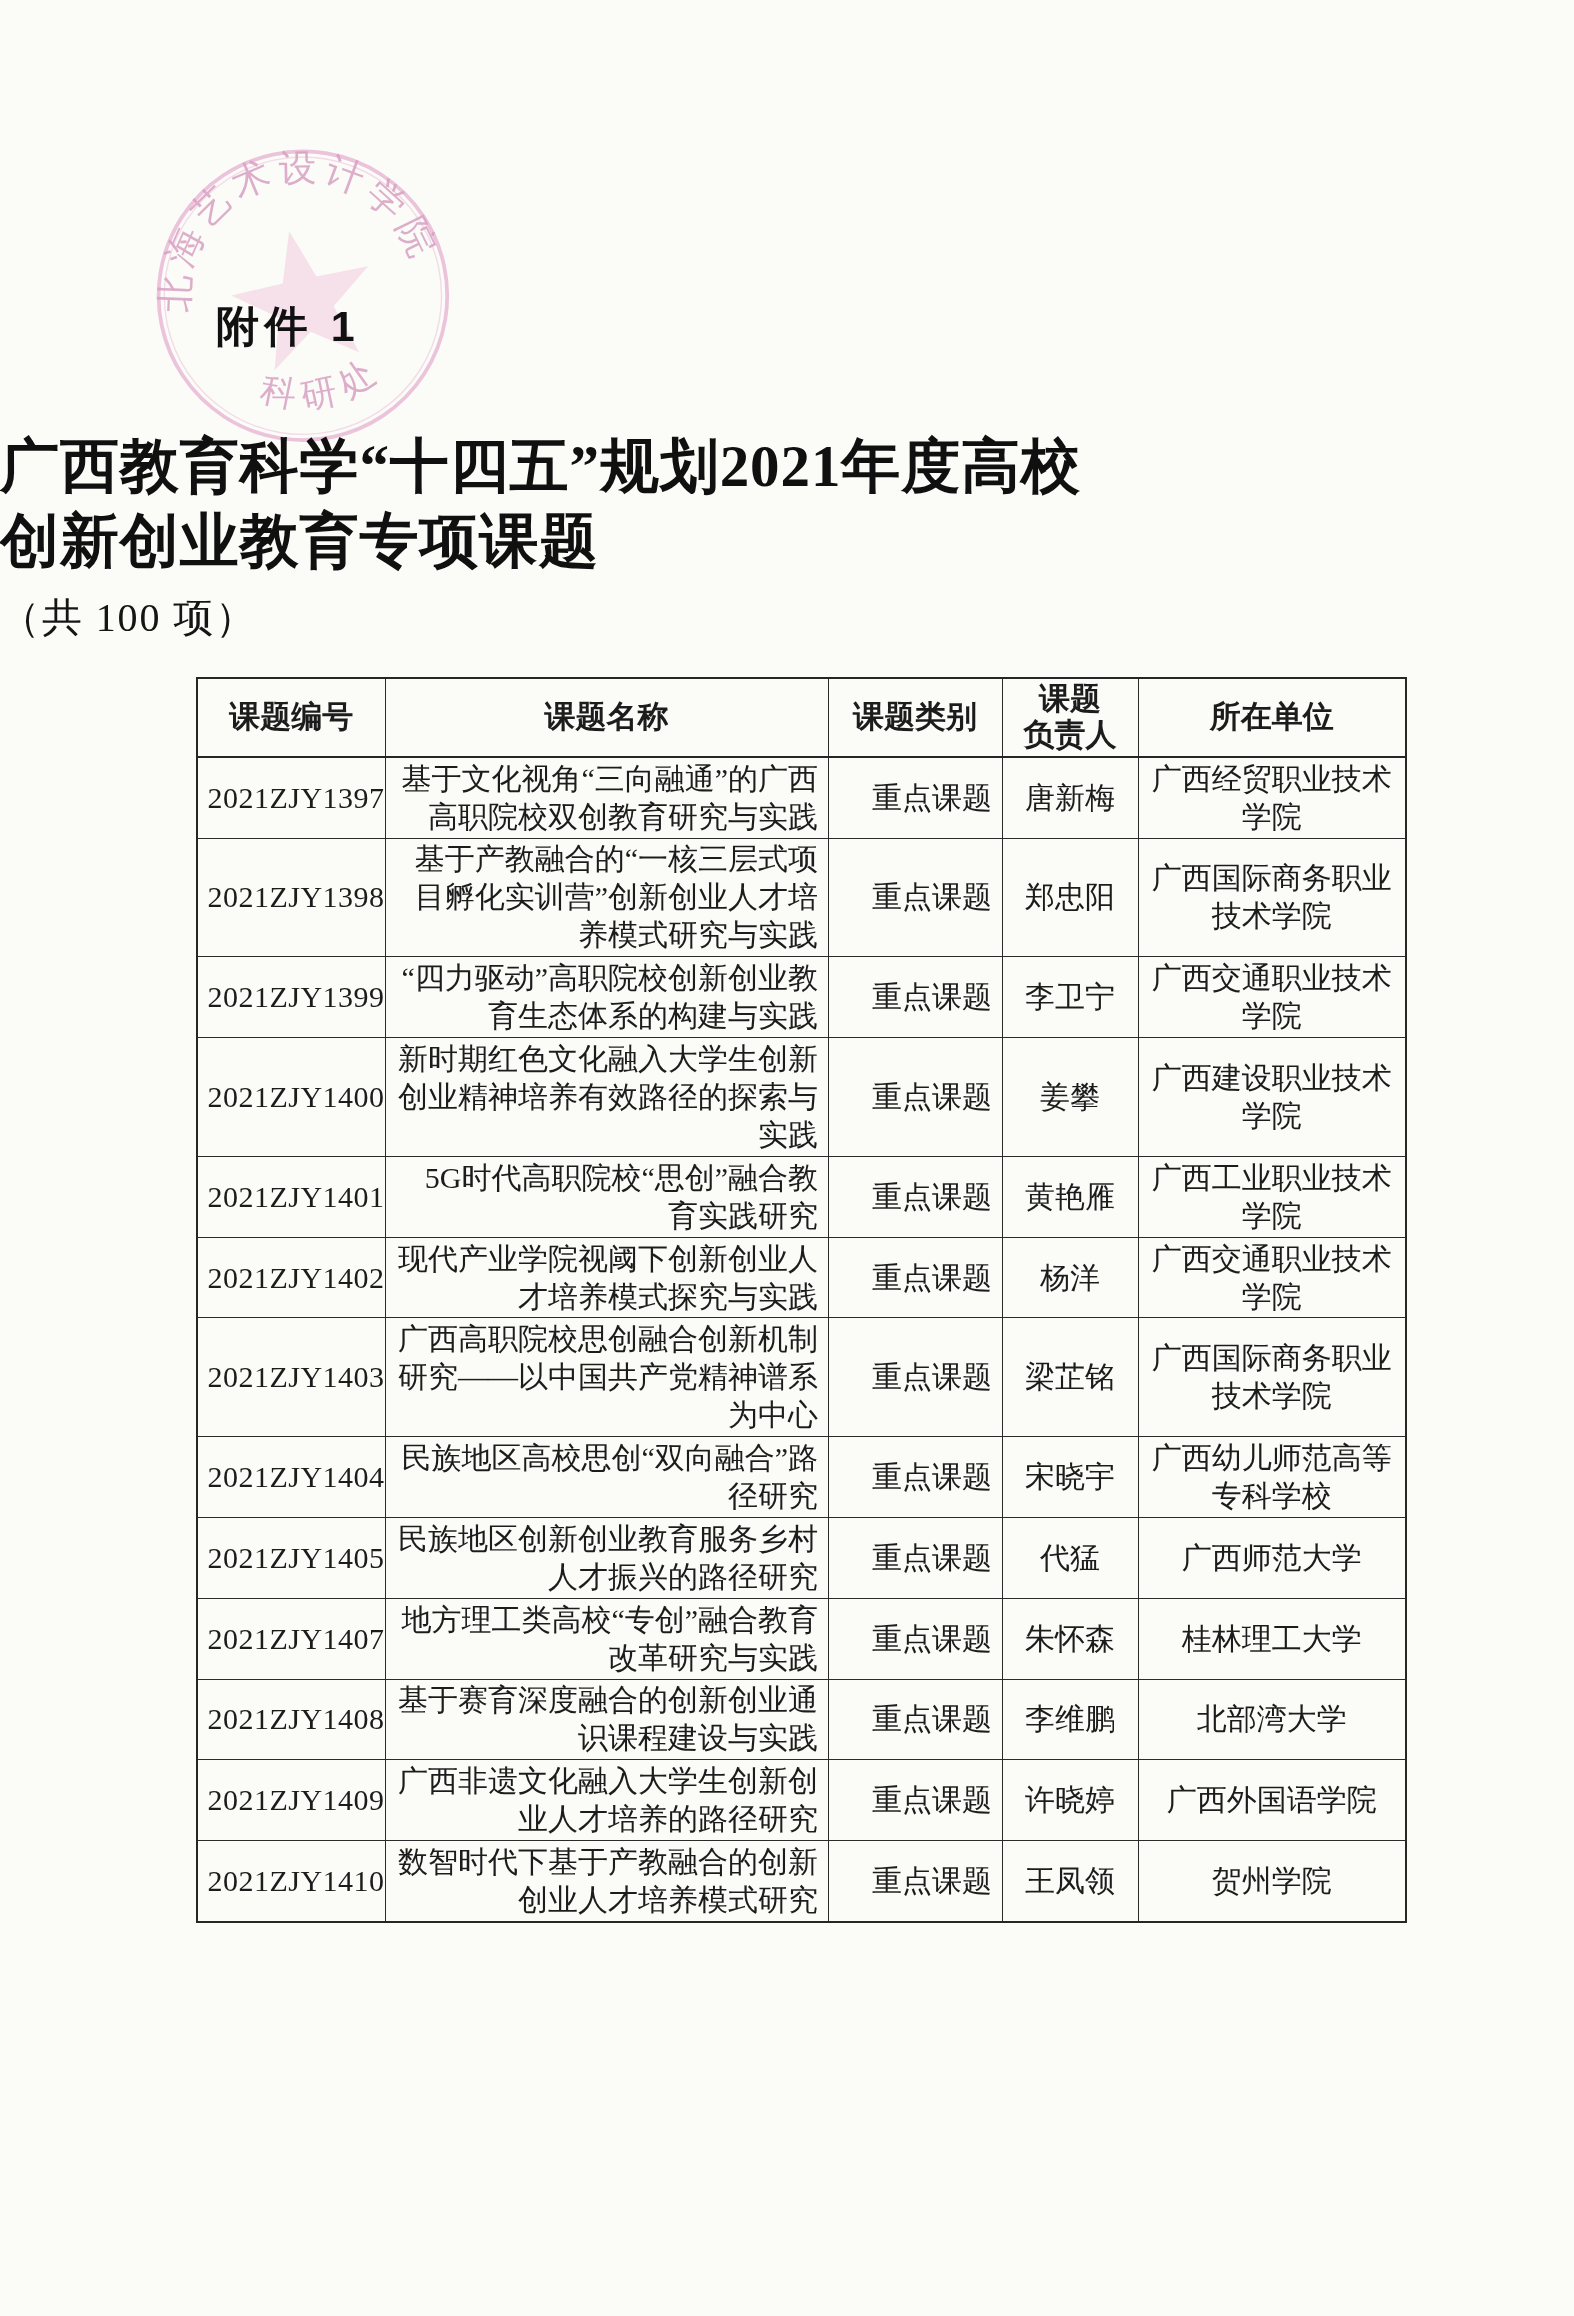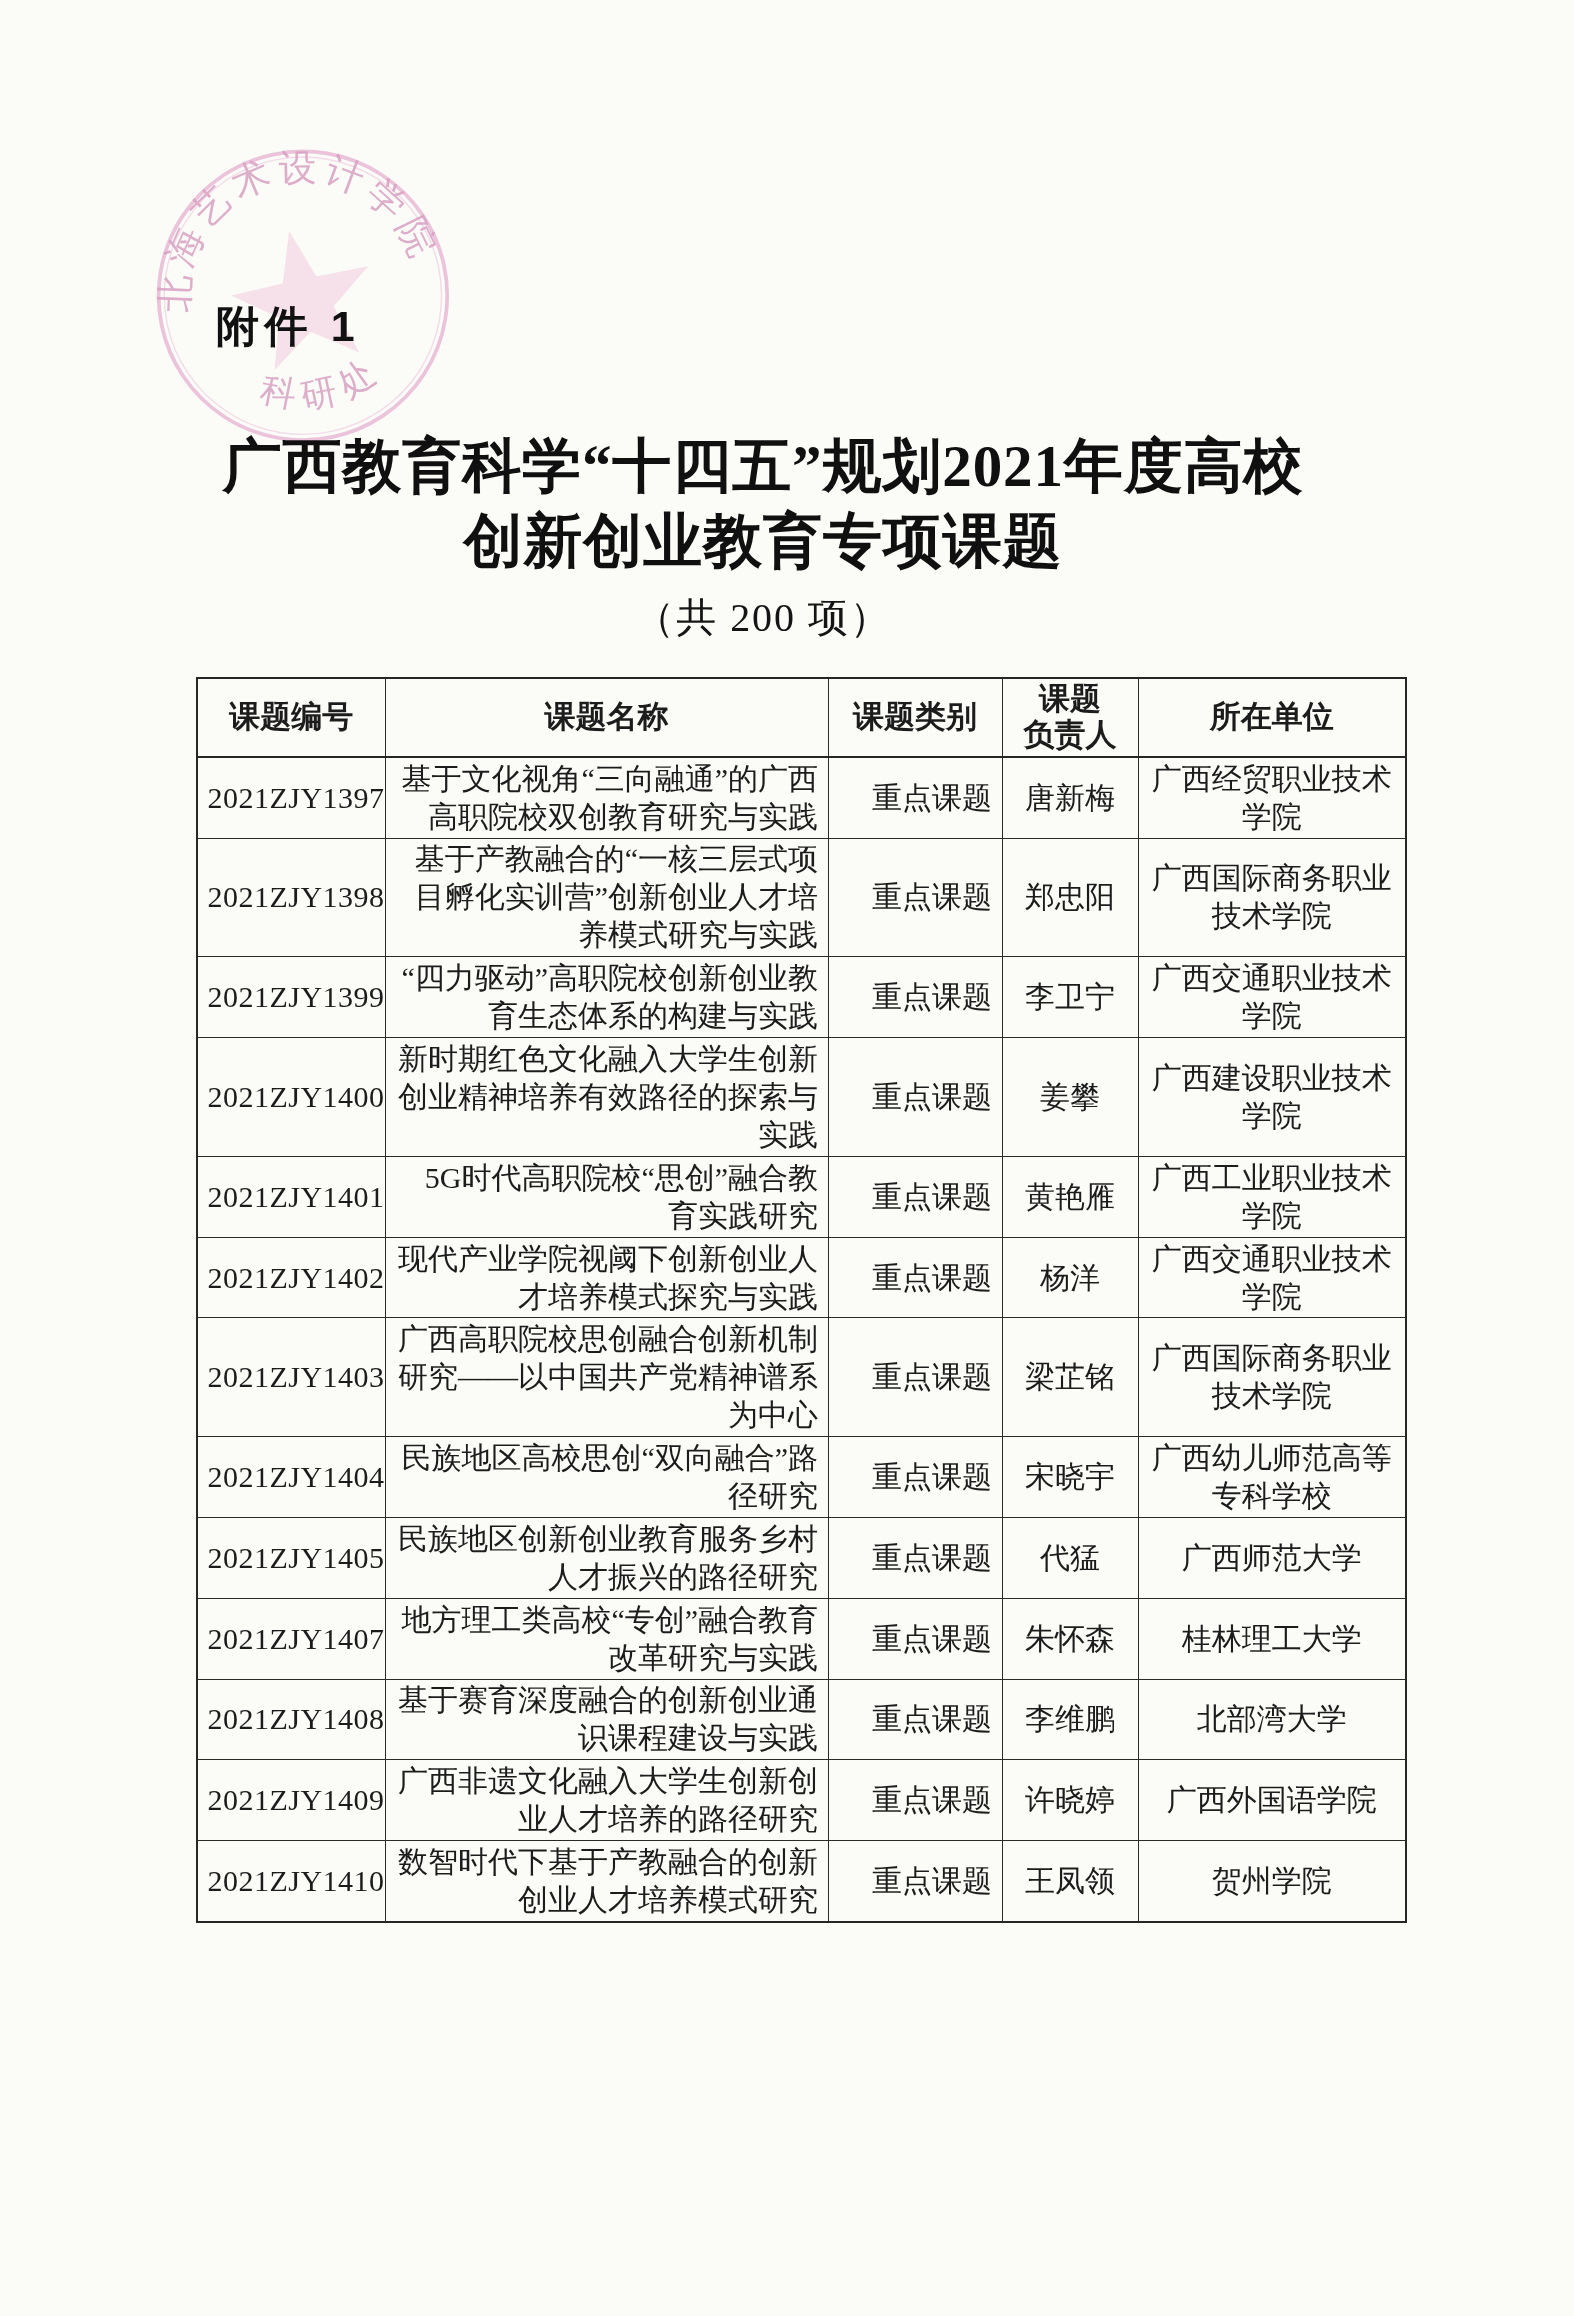--- a/index.html
+++ b/index.html
@@ -21,21 +21,21 @@
   
   .attachment{
     position:absolute;left:216px;top:298px;
     font-family:"Liberation Sans", sans-serif;
     font-weight:bold;font-size:43px;letter-spacing:5.6px;color:#111;
     z-index:3;
   }
   
   .title-block{
     position:absolute;left:0;top:429px;width:1526px;
-    text-align:center;z-index:2;
+    z-index:2;
   }
   .title-line{
     font-weight:bold;font-size:59px;line-height:75px;color:#101010;
     letter-spacing:0.9px;
   }
   .subtitle{
     margin-top:11.3px;font-size:40px;color:#151515;letter-spacing:1.9px;
   }
   
   table.topics{
@@ -86,21 +86,21 @@
       <textPath href="#seal-arc-bottom" startOffset="50%" text-anchor="middle">科研处</textPath>
     </text>
   </svg>
 </div>
 
 <div class="attachment">附件 1</div>
 
 <div class="title-block">
   <div class="title-line">广西教育科学“十四五”规划2021年度高校</div>
   <div class="title-line">创新创业教育专项课题</div>
-  <div class="subtitle">（共 200 项）</div>
+  <div class="subtitle">（共 100 项）</div>
 </div>
 
 <table class="topics">
   <colgroup>
     <col class="c-id">
       <col class="c-name">
       <col class="c-type">
       <col class="c-leader">
       <col class="c-unit">
   </colgroup>

